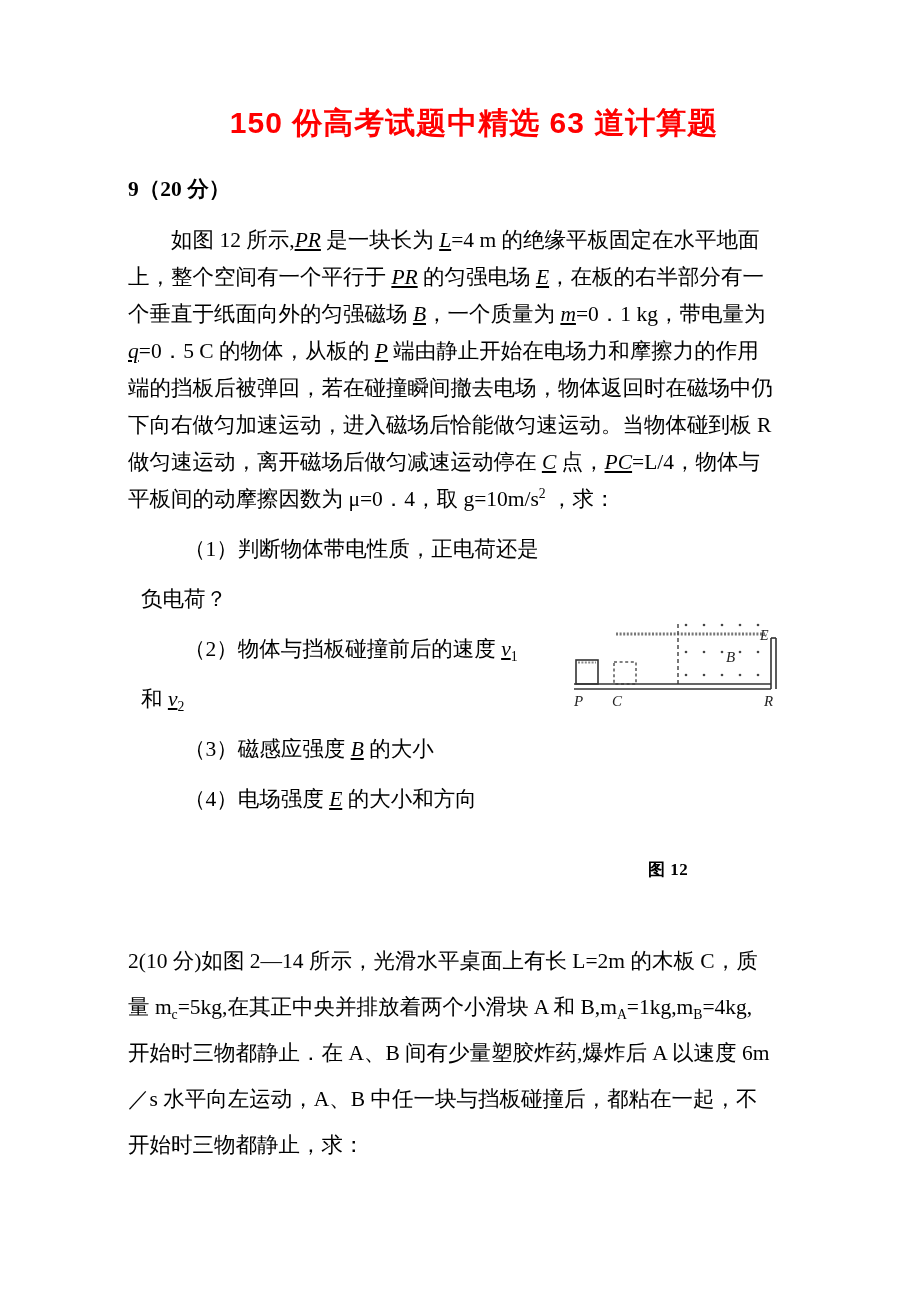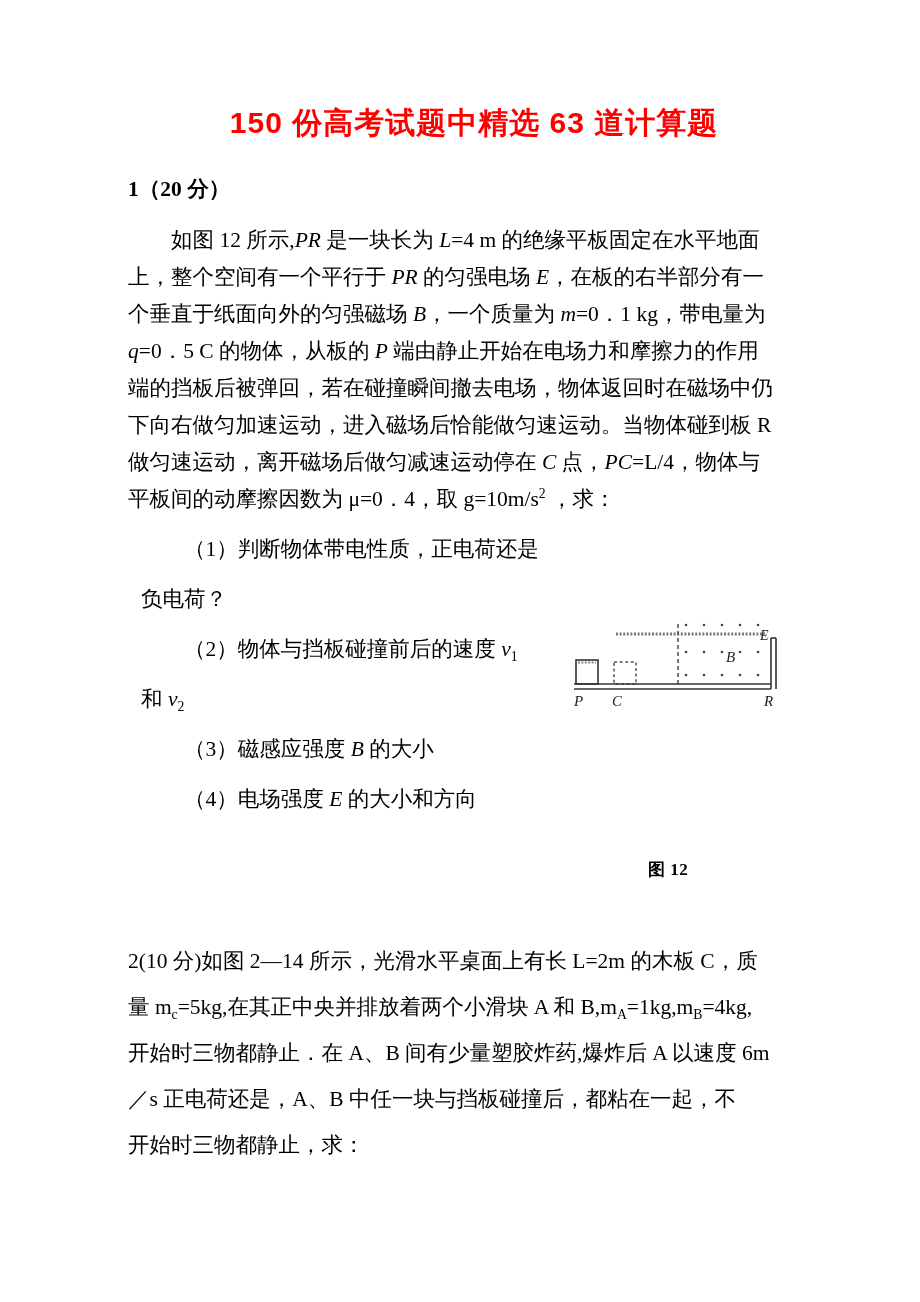--- a/index.html
+++ b/index.html
@@ -49,20 +49,21 @@
   }
   .para.q-head {
     font-weight: bold;
     line-height: 34px;
   }
   .indent2 {
     text-indent: 2em;
   }
   .it {
     font-style: italic;
+    text-decoration: underline;
   }
   sub, sup {
     font-size: 0.64em;
     line-height: 0;
   }
 
   .gap-after-1 { height: 16px; }
 
   
   .qline {
@@ -104,21 +105,21 @@
 </style>
 </head>
 <body>
 
 <div class="page">
 
   <div class="doc-title">150 份高考试题中精选 63 道计算题</div>
 
   <div class="body-area">
 
-    <p class="para q-head">1（20 分）</p>
+    <p class="para q-head">9（20 分）</p>
 
     <div class="gap-after-1"></div>
 
     <p class="para indent2">
       <span>如图 12 所示,</span><span class="it">PR</span> 是一块长为 <span class="it">L</span>=4 m 的绝缘平板固定在水平地面
     </p>
     <p class="para">
       上，整个空间有一个平行于 <span class="it">PR</span> 的匀强电场 <span class="it">E</span>，在板的右半部分有一
     </p>
     <p class="para">
@@ -199,20 +200,20 @@
     <p class="para">
       2(10 分)如图 2—14 所示，光滑水平桌面上有长 L=2m 的木板 C，质
     </p>
     <p class="para">
       量 m<sub>c</sub>=5kg,在其正中央并排放着两个小滑块 A 和 B,m<sub>A</sub>=1kg,m<sub>B</sub>=4kg,
     </p>
     <p class="para">
       开始时三物都静止．在 A、B 间有少量塑胶炸药,爆炸后 A 以速度 6m
     </p>
     <p class="para">
-      ／s 正电荷还是，A、B 中任一块与挡板碰撞后，都粘在一起，不
+      ／s 水平向左运动，A、B 中任一块与挡板碰撞后，都粘在一起，不
     </p>
     <p class="para">
       开始时三物都静止，求：
     </p>
   </div>
 
 </div>
 
 </body></html>

